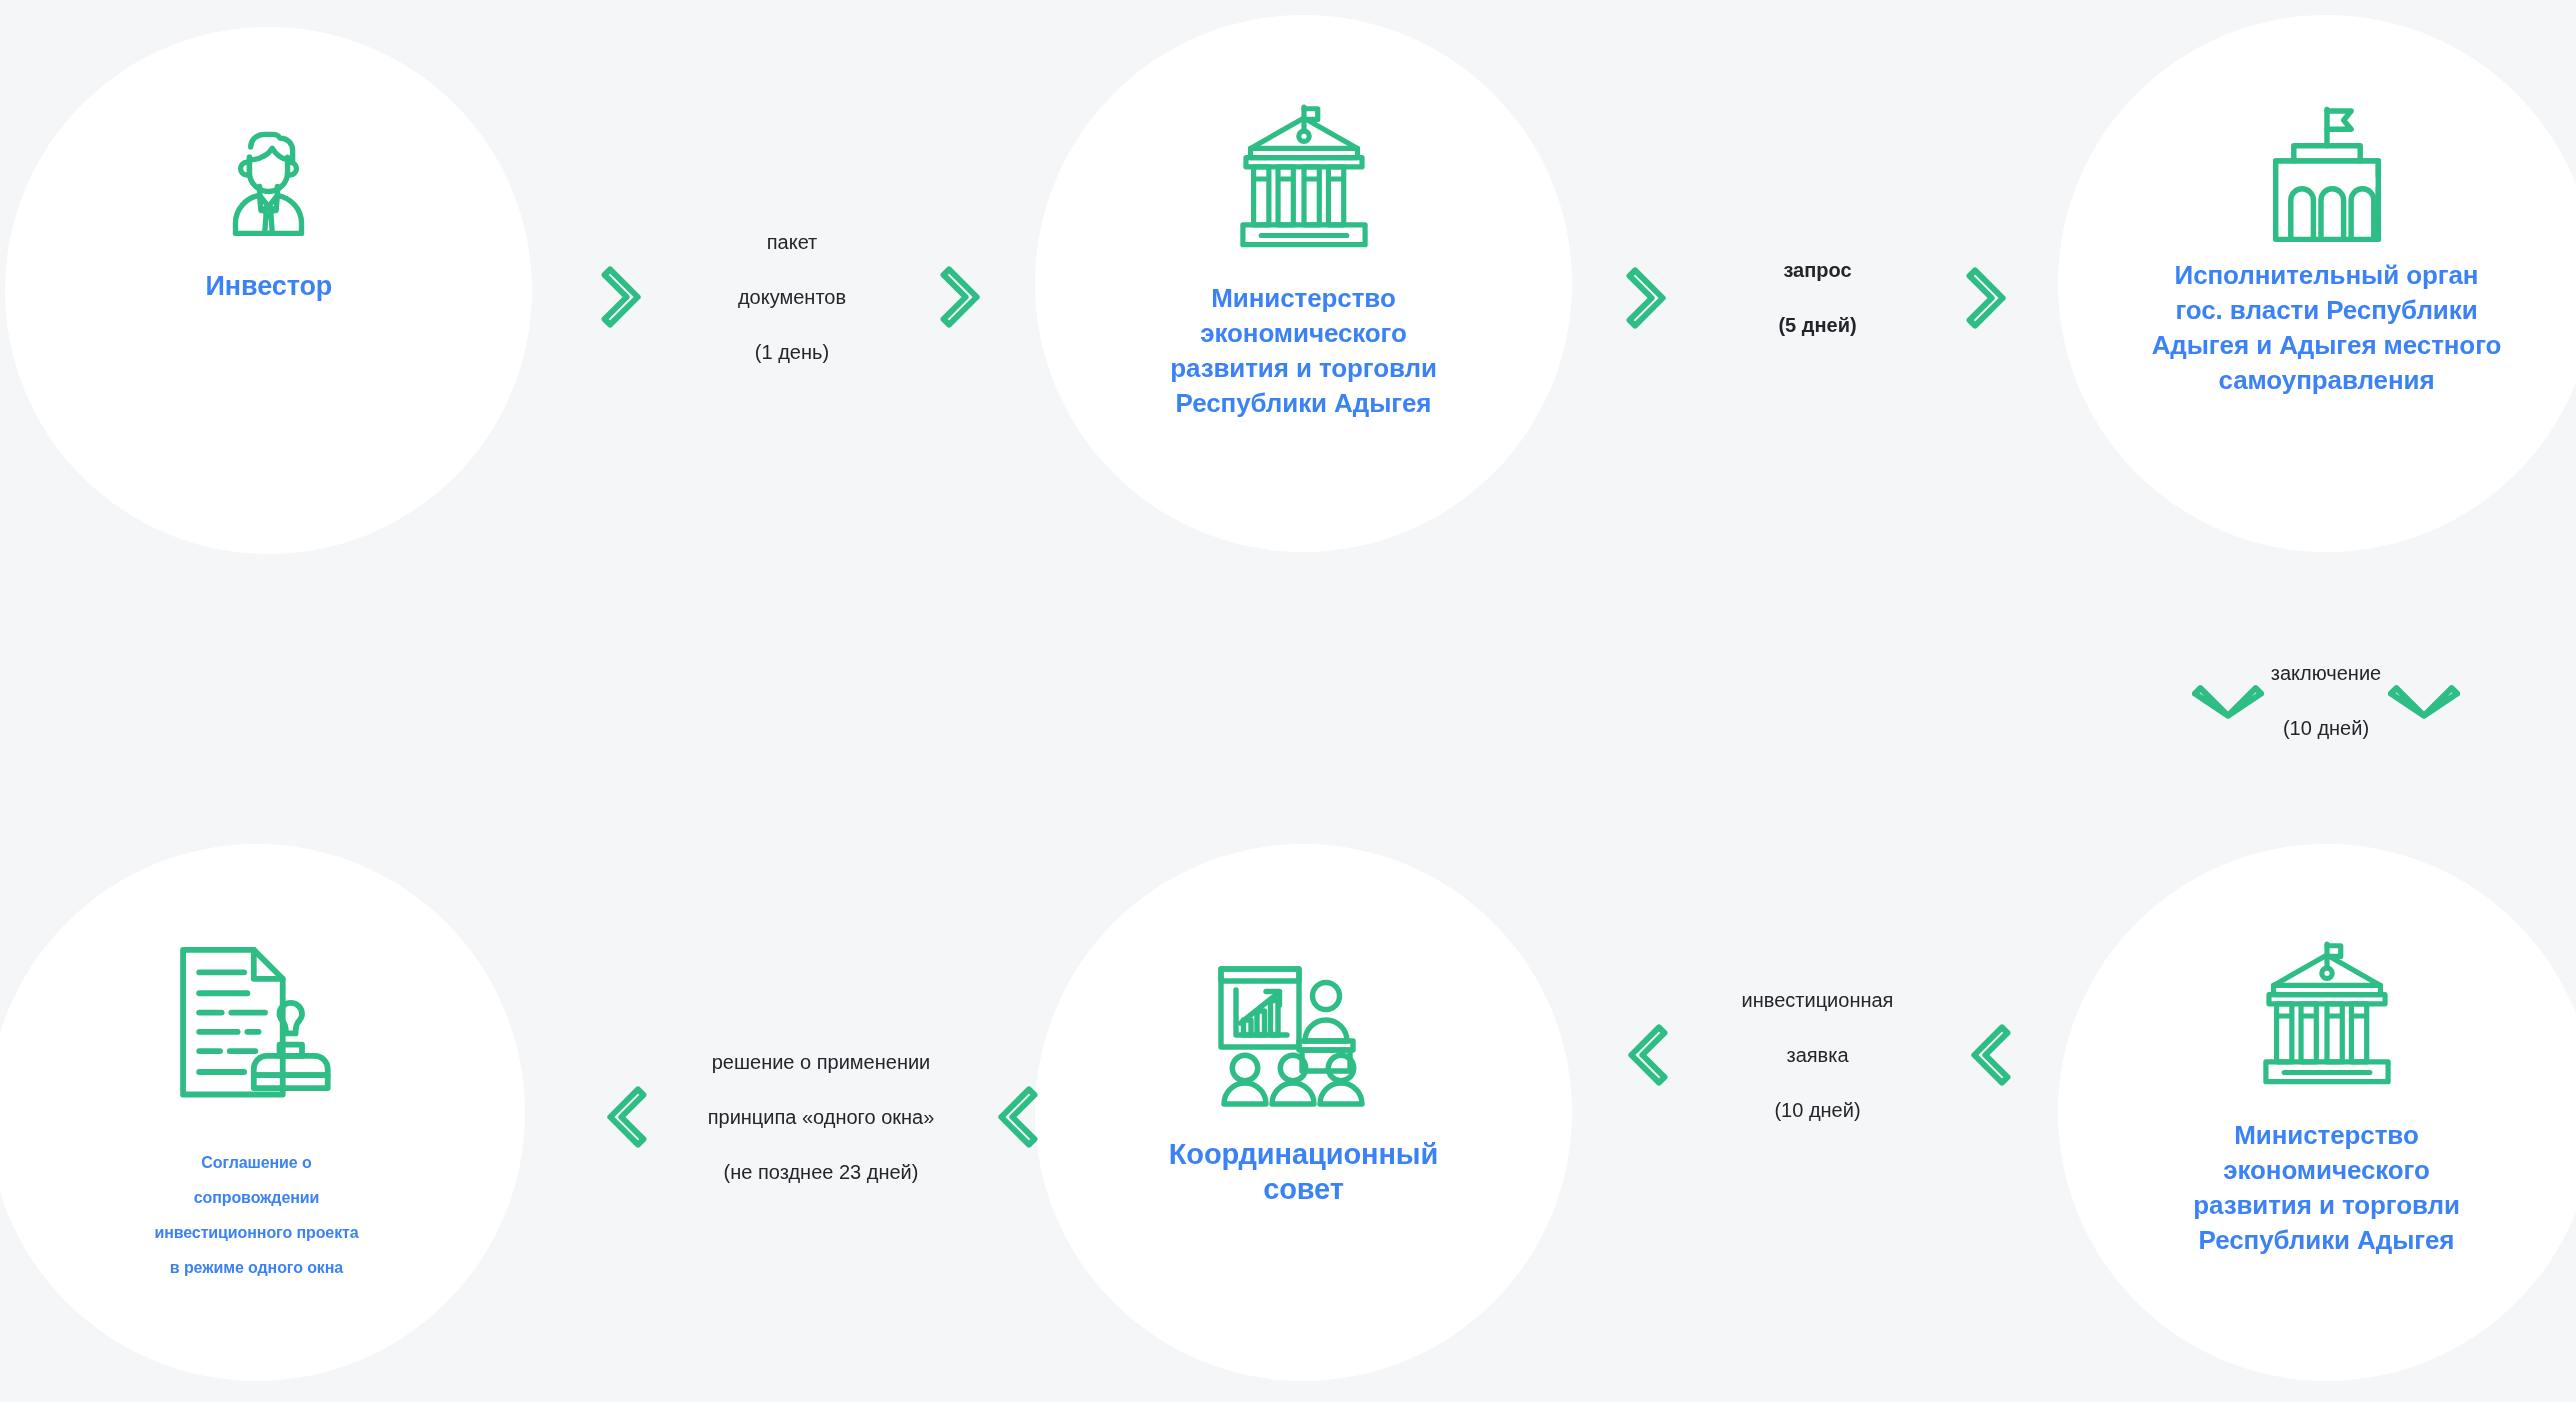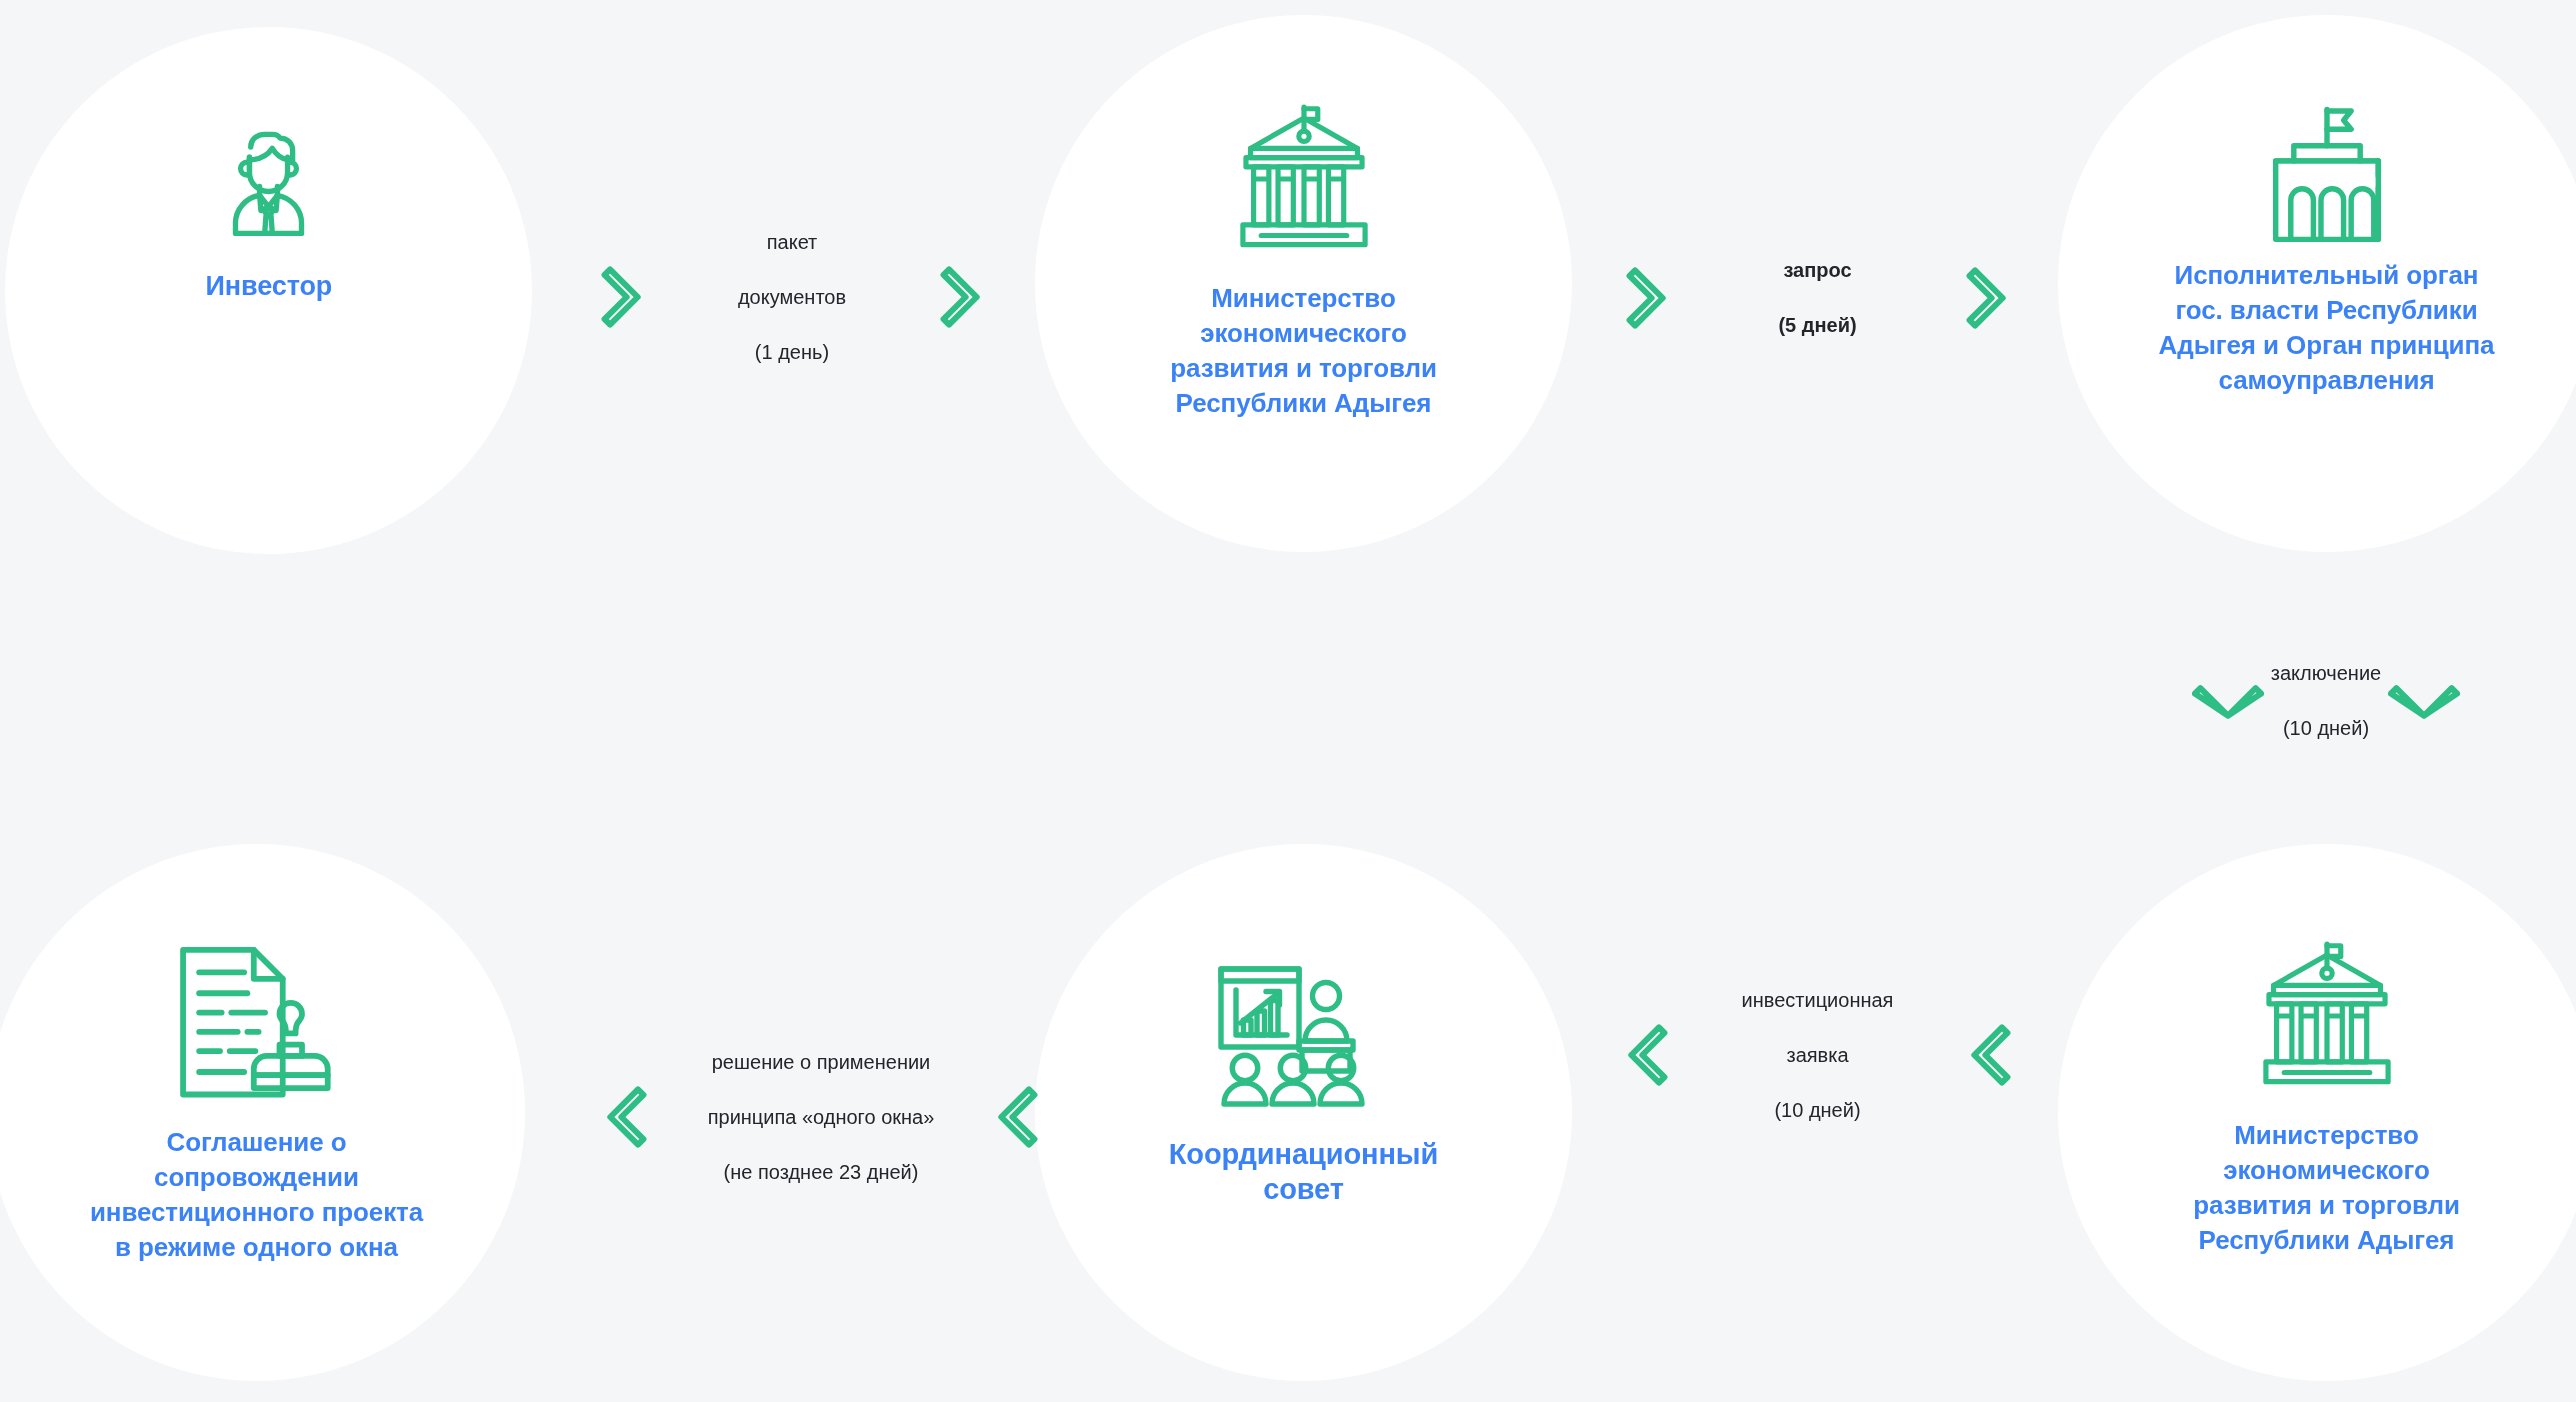--- a/index.html
+++ b/index.html
@@ -58,21 +58,21 @@
   #node-executive .node-icon     { margin-top: 87px; }
   #node-executive .node-label    { font-size: 26px; line-height: 35px; width: 463px; }
 
   #node-ministry-bot .node-icon  { margin-top: 95px; }
   #node-ministry-bot .node-label { margin-top: 23px; font-size: 26px; line-height: 35px; width: 376px; }
 
   #node-council .node-icon       { margin-top: 119px; }
   #node-council .node-label      { margin-top: 28px; font-size: 29px; line-height: 35px; width: 416px; }
 
   #node-agreement .node-icon     { margin-top: 99px; }
-  #node-agreement .node-label    { margin-top: 12px; font-size: 26px; line-height: 35px; width: 429px; }
+  #node-agreement .node-label    { margin-top: 32px; font-size: 16px; line-height: 35px; width: 429px; }
 
   
   .connector {
     position: absolute;
     display: flex;
     align-items: center;
     justify-content: center;
   }
   .connector.vertical {
   }
@@ -190,21 +190,21 @@
         <path d="M89 74v16"></path>
 
         <path d="M31 90V64a7.5 7.5 0 0 1 15 0v26"></path>
         <path d="M51 90V64a7.5 7.5 0 0 1 15 0v26"></path>
         <path d="M71 90V64a7.5 7.5 0 0 1 15 0v26"></path>
       </svg>
     </span>
     <div class="node-label">
       <span class="label-line">Исполнительный орган</span>
       <span class="label-line">гос. власти Республики</span>
-      <span class="label-line">Адыгея и Орган принципа</span>
+      <span class="label-line">Адыгея и Адыгея местного</span>
       <span class="label-line">самоуправления</span>
     </div>
   </div>
 
   <div class="node" id="node-ministry-bot">
     <span class="node-icon">
       <svg width="168" height="154" viewBox="0 0 110 100" fill="none" stroke="#2ebd85" stroke-width="3.4" stroke-linecap="round" stroke-linejoin="round">
         <path d="M55 18V3"></path>
         <path d="M55 4h9v7h-9"></path>
         <path d="M20 30L55 10l35 20"></path>

